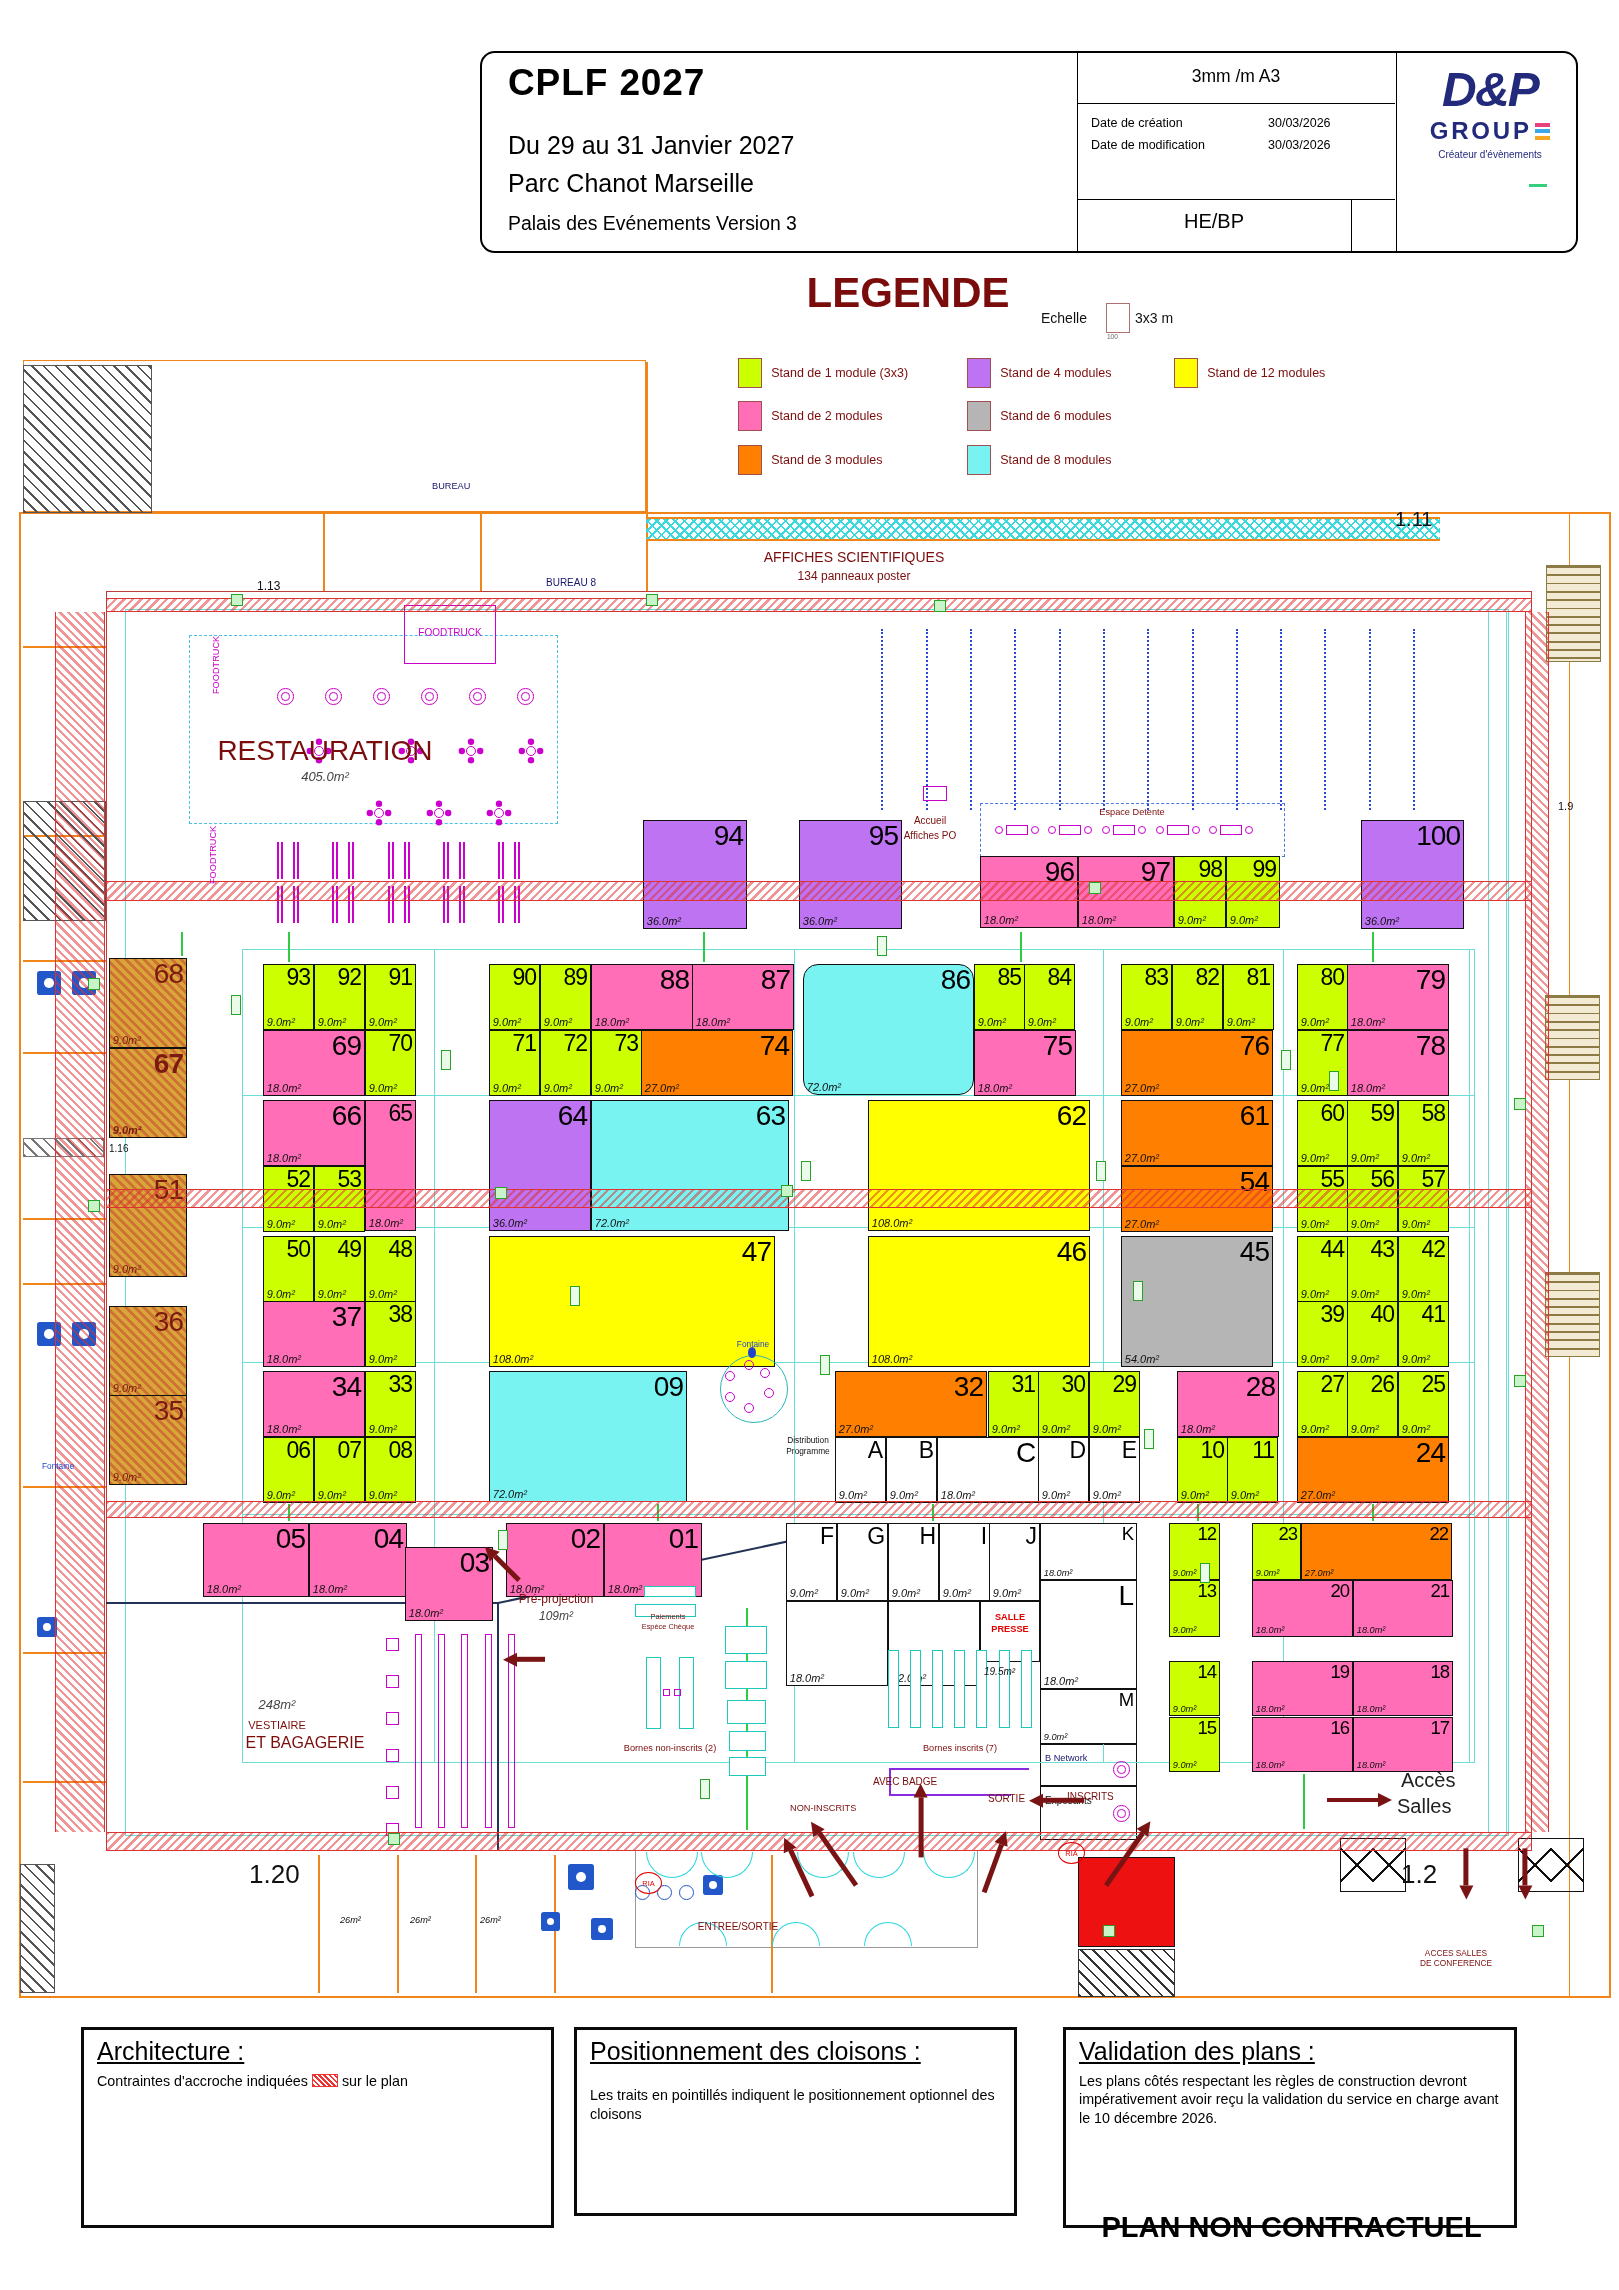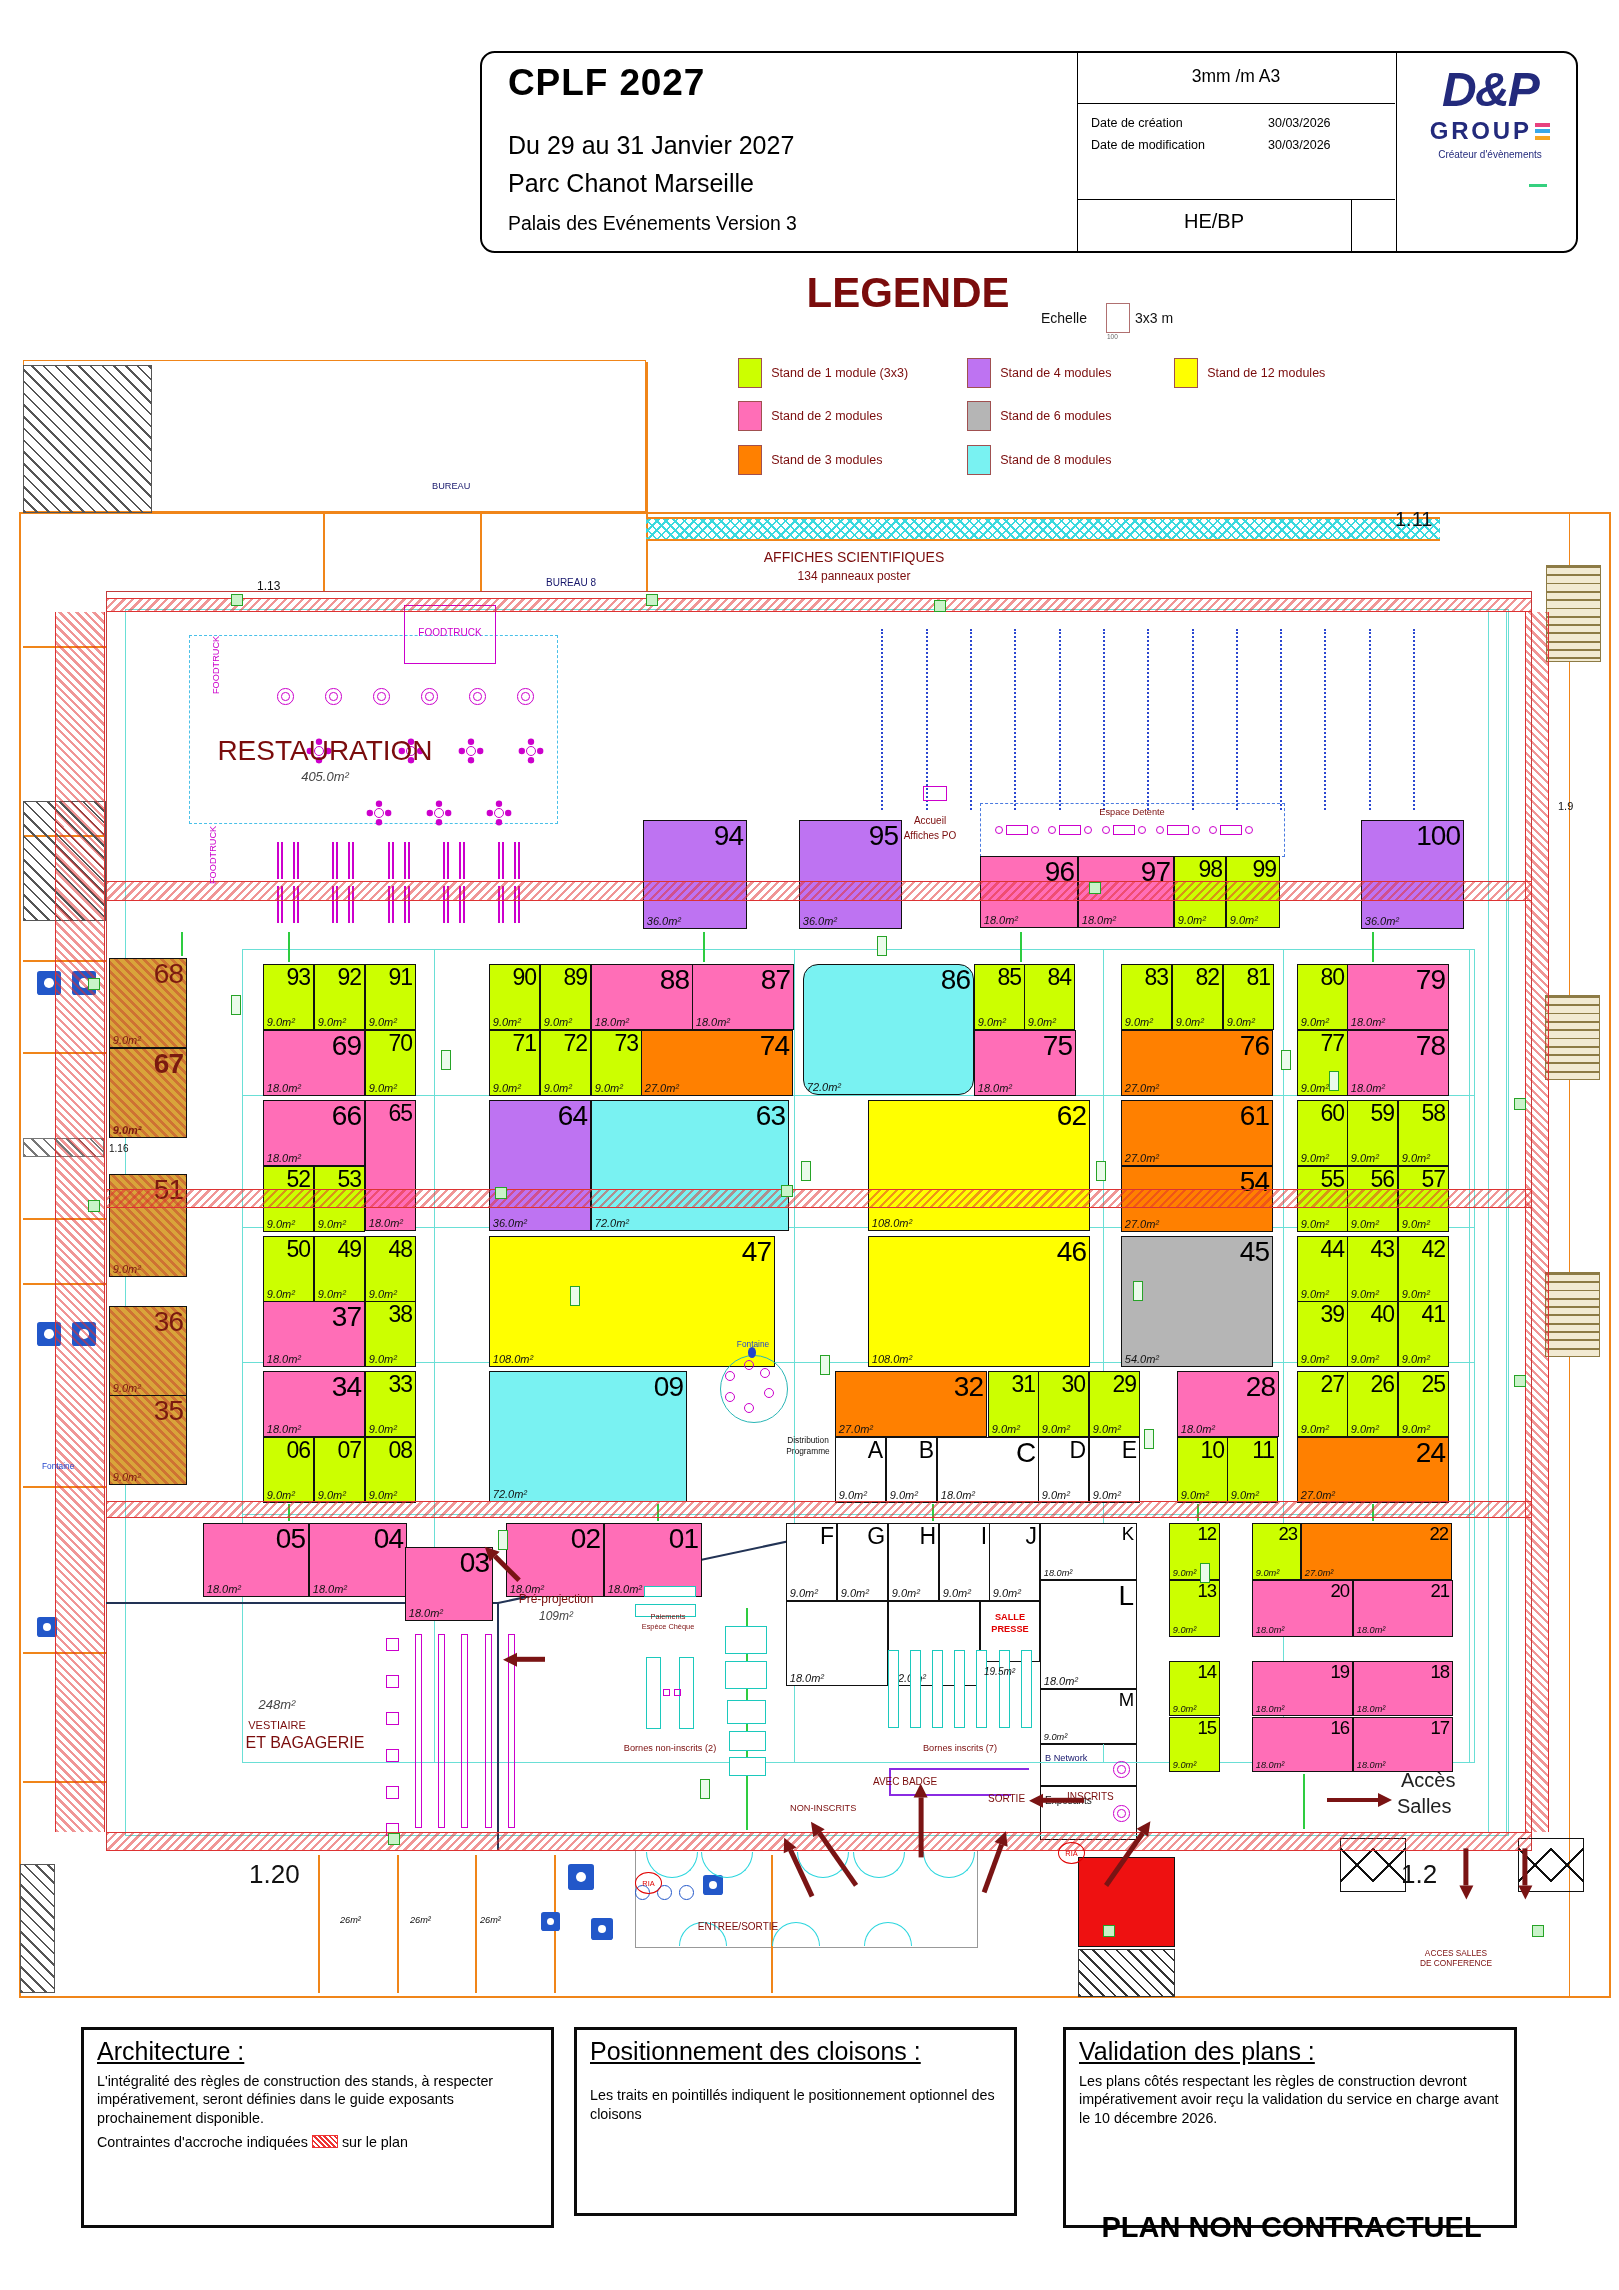--- a/index.html
+++ b/index.html
@@ -982,21 +982,20 @@
         <div class="hd"></div>
       </div>
       <div class="arrow" style="left: 545px; top: 1659px; width: 42px; transform: rotate(180deg);">
         <div class="sh"></div>
         <div class="hd"></div>
       </div>
     </div>
 
   <div class="fbox" style="left:81px;top:2027px;width:473px;height:201px;">
     <h2>Architecture :</h2>
-    <p>L'intégralité des règles de construction des stands, à respecter impérativement, seront définies dans le guide exposants prochainement disponible.</p>
     <p><span>Contraintes d'accroche indiquées</span> <span class="hsw"></span> <span>sur le plan</span></p>
   </div>
   <div class="fbox" style="left:574px;top:2027px;width:443px;height:189px;">
     <h2>Positionnement des cloisons :</h2>
     <p style="margin-top:20px;">Les traits en pointillés indiquent le positionnement optionnel des cloisons</p>
   </div>
   <div class="fbox" style="left:1063px;top:2027px;width:454px;height:201px;">
     <h2>Validation des plans :</h2>
     <p>Les plans côtés respectant les règles de construction devront impérativement avoir reçu la validation du service en charge avant le 10 décembre 2026.</p>
   </div>

